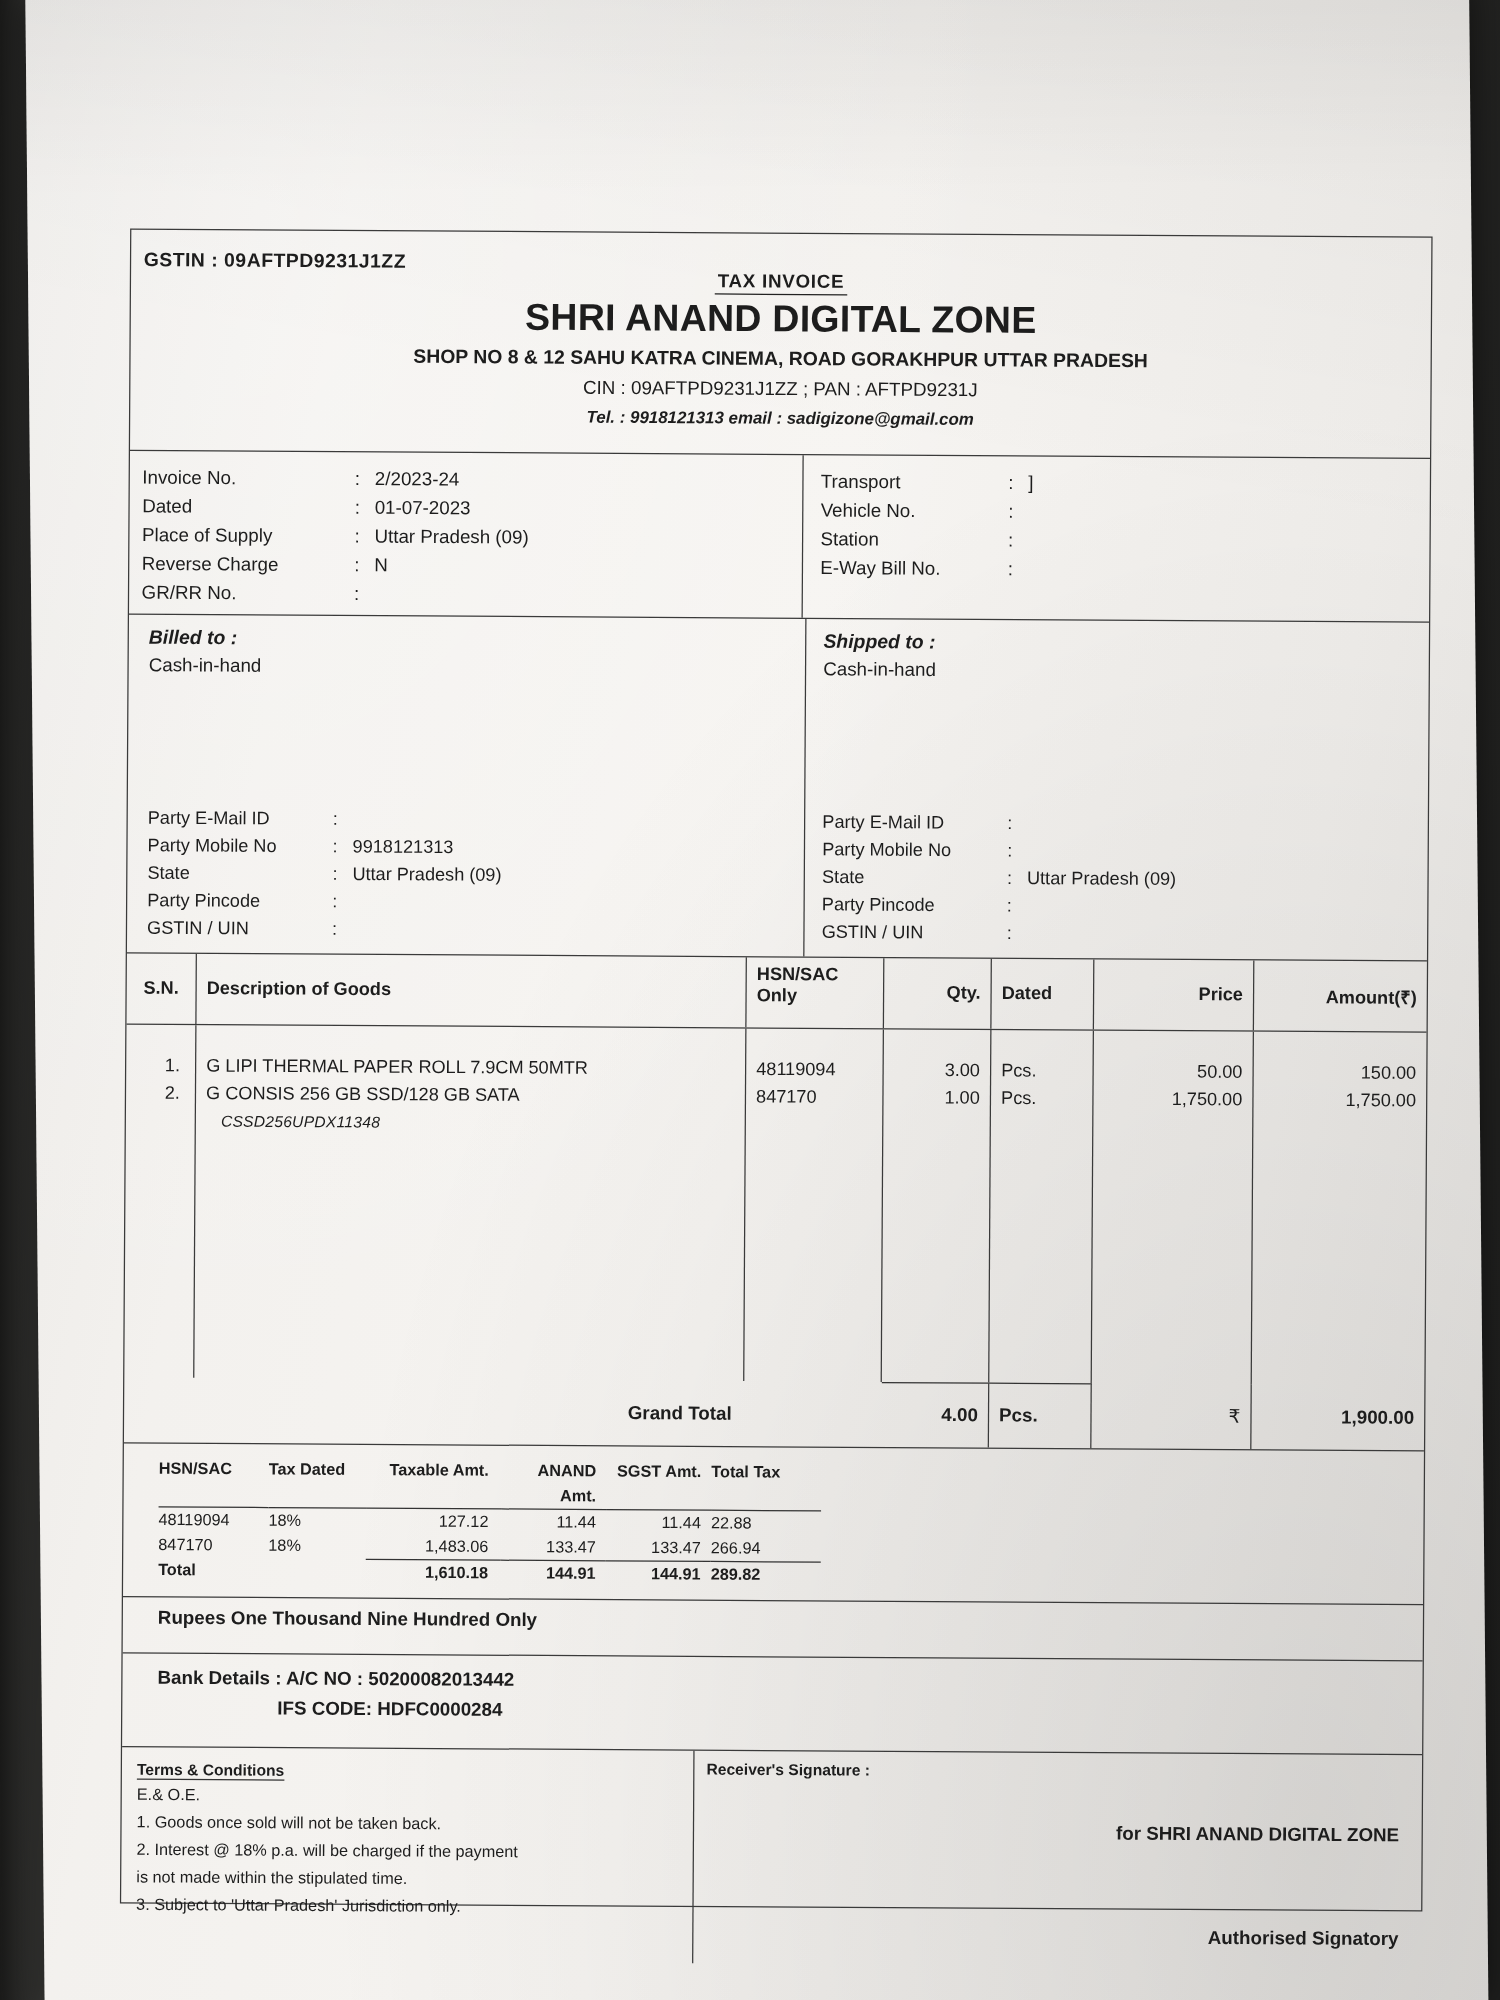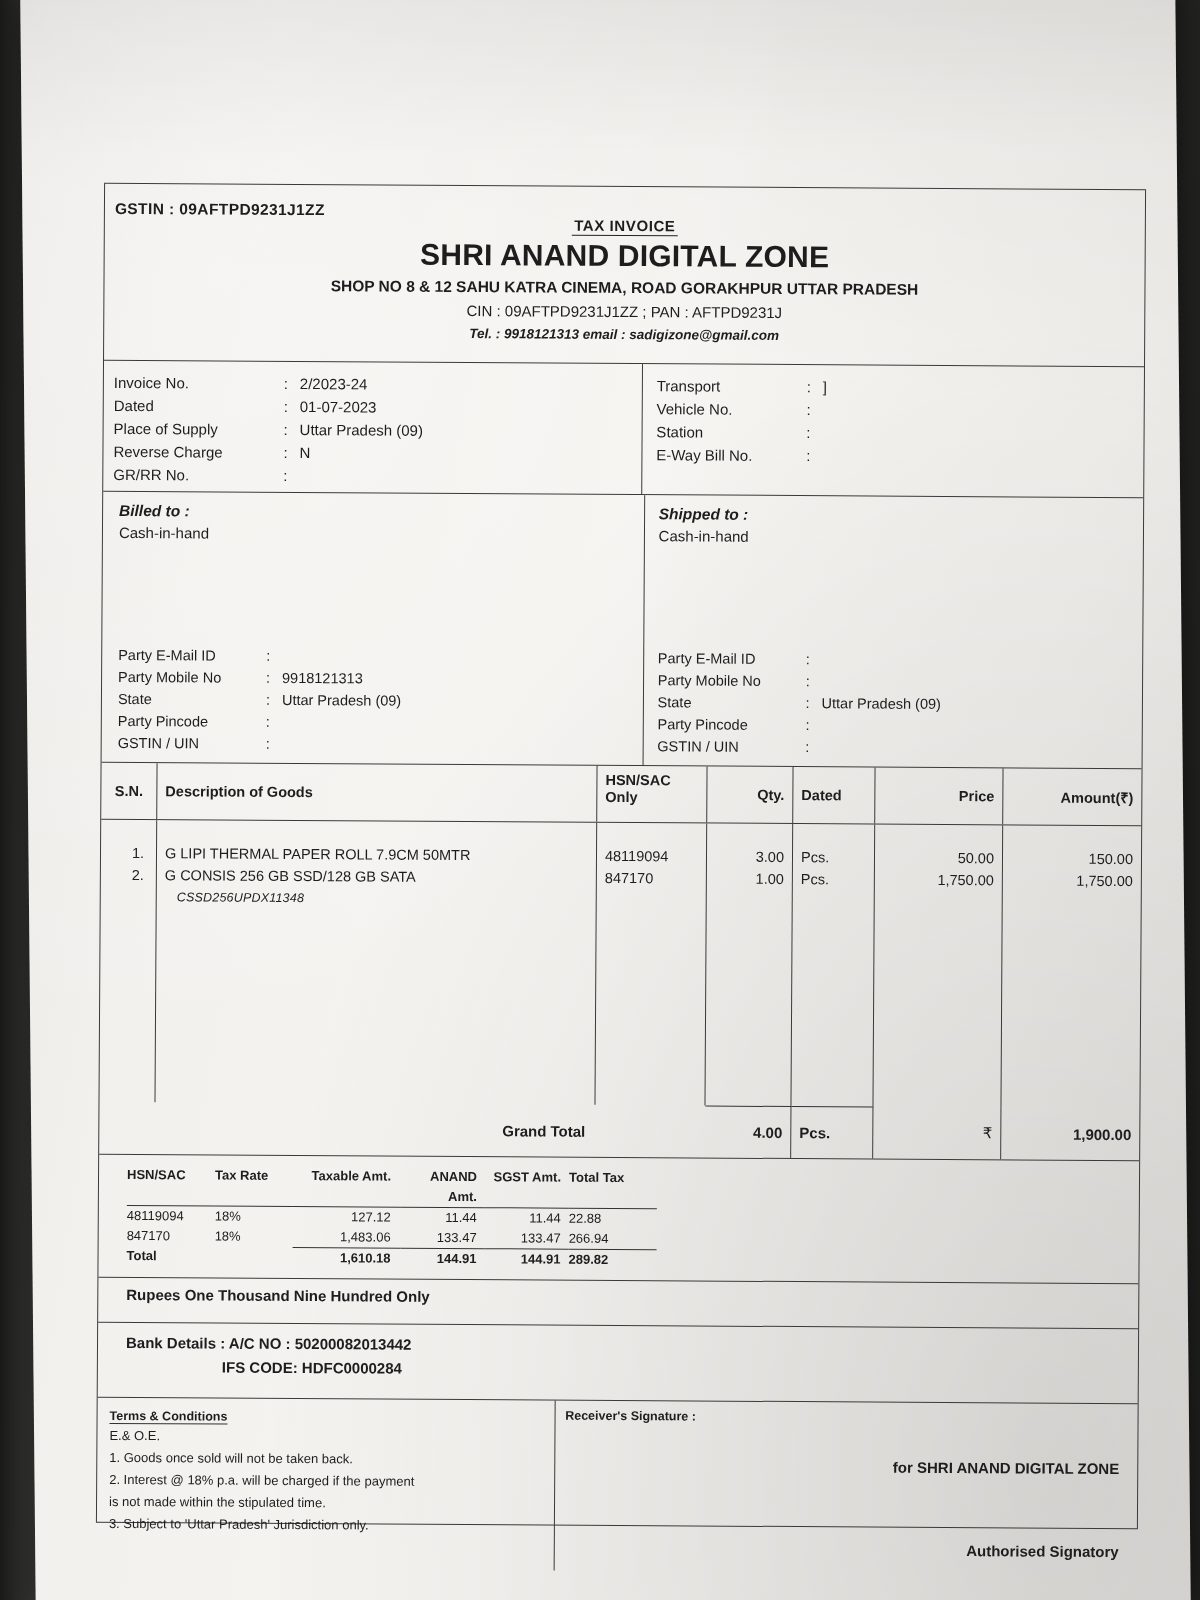--- a/index.html
+++ b/index.html
@@ -378,21 +378,21 @@
     <div class="c-qty col-div">4.00</div>
     <div class="c-unit col-div">Pcs.</div>
     <div class="c-price col-div rs">₹</div>
     <div class="c-amt">1,900.00</div>
   </div>
 
   <div id="tax" class="row-div">
     <div class="tax-grid">
       <div class="tax-row head">
         <div class="t-hsn">HSN/SAC</div>
-        <div class="t-rate">Tax Rate</div>
+        <div class="t-rate">Tax Dated</div>
         <div class="t-tax">Taxable Amt.</div>
         <div class="t-cg">ANAND Amt.</div>
         <div class="t-sg">SGST Amt.</div>
         <div class="t-tot">Total Tax</div>
       </div>
       <div class="tax-row body">
         <div class="t-hsn">48119094</div>
         <div class="t-rate">18%</div>
         <div class="t-tax">127.12</div>
         <div class="t-cg">11.44</div>

